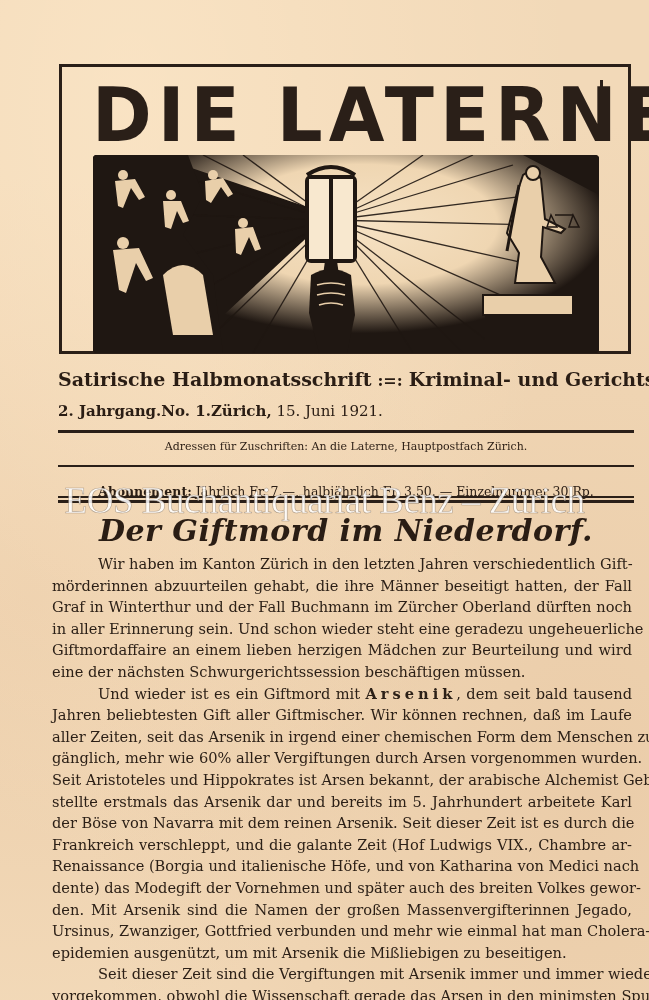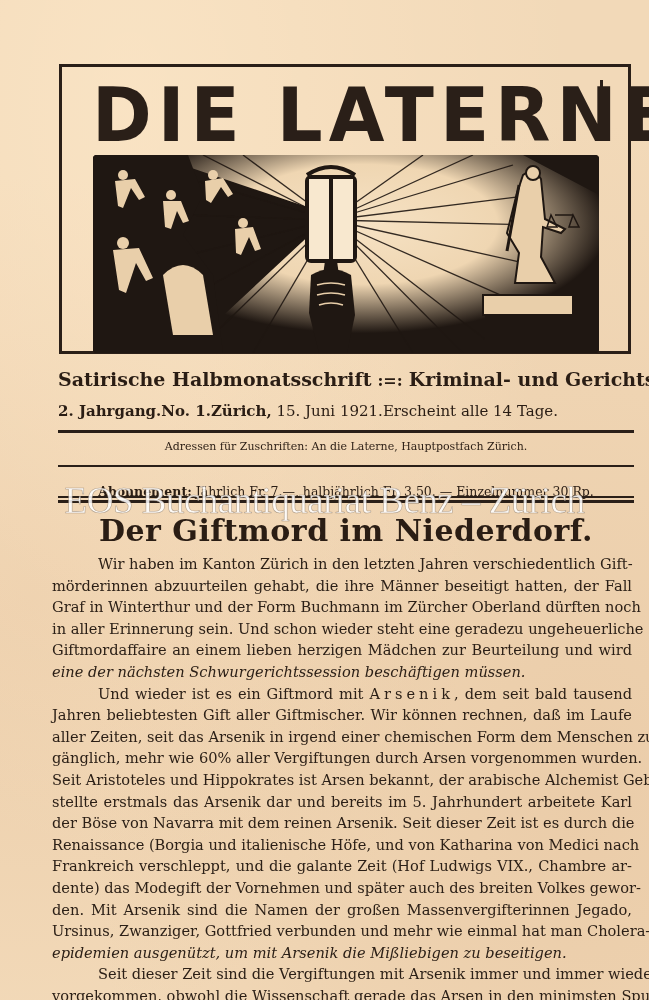--- a/index.html
+++ b/index.html
@@ -59,31 +59,31 @@
   .watermark {
     left: 0; top: 476px; width: 649px; height: 50px; text-align: center;
     font-family: Liberation Serif, serif; font-size: 37px; line-height: 50px;
     color: rgba(255,255,255,0.88); font-weight: 300; white-space: nowrap;
     -webkit-text-stroke: 0.6px rgba(120,100,80,0.55);
     letter-spacing: -0.5px;
   }
   .headline {
     left: 58px; top: 510px; width: 576px; height: 42px; text-align: center;
     font-family: "DejaVu Serif", serif; font-weight: bold; font-size: 30px;
-    line-height: 42px; color: #2a1d14; white-space: nowrap; letter-spacing: 0.5px;
+    line-height: 42px; color: #2a1d14; white-space: nowrap; letter-spacing: 0.5px; font-style: italic;
   }
   .body {
     left: 52px; top: 553px; width: 580px;
     font-family: "DejaVu Serif", serif; font-size: 14.6px; line-height: 21.6px;
     color: #2c2017; text-align: justify;
   }
   .body .line { display: block; white-space: nowrap; text-align-last: justify; text-align: justify; }
-  .body .line.last { text-align-last: left; font-style: italic; }
+  .body .line.last { text-align-last: left; }
   .body .line.indent { padding-left: 46px; }
-  .body .sp { letter-spacing: 4px; }
+  .body .sp { letter-spacing: 4px; font-weight: bold; }
 </style>
 </head>
 <body>
 
 <div class="abs masthead"></div>
 <div class="abs title">DIE LATERNE</div>
 <div class="abs title-mark"></div>
 
 <div class="abs illus">
   <svg width="506" height="198" viewBox="0 0 506 198">
@@ -168,53 +168,52 @@
   <span>Kriminal- und Gerichtszeitung.</span>
 </div>
 
 <div class="abs issue">
   <span class="b">2. Jahrgang.</span>
   <span class="b">No. 1.</span>
   <span>
     <span class="b">Zürich,</span>
     <span>15. Juni 1921.</span>
   </span>
-  <span>Erscheint alle 14 Tage.</span>
 </div>
 
 <div class="abs rule" style="top:430px;height:3px;"></div>
 <div class="abs addr">Adressen für Zuschriften: An die Laterne, Hauptpostfach Zürich.</div>
 <div class="abs rule" style="top:465px;height:2px;"></div>
 
 <div class="abs abo">
   <span class="b">Abonnement:</span>
   <span>Jährlich Fr. 7.—, halbjährlich Fr. 3.50. — Einzelnummer 30 Rp.</span>
 </div>
 
 <div class="abs rule" style="top:496px;height:2px;"></div>
 <div class="abs rule" style="top:500px;height:3px;"></div>
 
 <div class="abs headline">Der Giftmord im Niederdorf.</div>
 
 <div class="abs body" id="article-body">
     <span class="line indent">Wir haben im Kanton Zürich in den letzten Jahren verschiedentlich Gift-</span>
     <span class="line">mörderinnen abzuurteilen gehabt, die ihre Männer beseitigt hatten, der Fall</span>
-    <span class="line">Graf in Winterthur und der Form Buchmann im Zürcher Oberland dürften noch</span>
+    <span class="line">Graf in Winterthur und der Fall Buchmann im Zürcher Oberland dürften noch</span>
     <span class="line">in aller Erinnerung sein.  Und schon wieder steht eine geradezu ungeheuerliche</span>
     <span class="line">Giftmordaffaire an einem lieben herzigen Mädchen zur Beurteilung und wird</span>
     <span class="line last">eine der nächsten Schwurgerichtssession beschäftigen müssen.</span>
     <span class="line indent">Und wieder ist es ein Giftmord mit <span class="sp">Arsenik</span>, dem seit bald tausend</span>
     <span class="line">Jahren beliebtesten Gift aller Giftmischer.  Wir können rechnen, daß im Laufe</span>
     <span class="line">aller Zeiten, seit das Arsenik in irgend einer chemischen Form dem Menschen zu-</span>
     <span class="line">gänglich, mehr wie 60% aller Vergiftungen durch Arsen vorgenommen wurden.</span>
     <span class="line">Seit Aristoteles und Hippokrates ist Arsen bekannt, der arabische Alchemist Geber</span>
     <span class="line">stellte erstmals das Arsenik dar und bereits im 5. Jahrhundert arbeitete Karl</span>
     <span class="line">der Böse von Navarra mit dem reinen Arsenik.  Seit dieser Zeit ist es durch die</span>
+    <span class="line">Frankreich verschleppt, und die galante Zeit (Hof Ludwigs VIX., Chambre ar-</span>
     <span class="line">Renaissance (Borgia und italienische Höfe, und von Katharina von Medici nach</span>
-    <span class="line">Frankreich verschleppt, und die galante Zeit (Hof Ludwigs VIX., Chambre ar-</span>
     <span class="line">dente) das Modegift der Vornehmen und später auch des breiten Volkes gewor-</span>
     <span class="line">den.  Mit Arsenik sind die Namen der großen Massenvergifterinnen Jegado,</span>
     <span class="line">Ursinus, Zwanziger, Gottfried verbunden und mehr wie einmal hat man Cholera-</span>
     <span class="line last">epidemien ausgenützt, um mit Arsenik die Mißliebigen zu beseitigen.</span>
     <span class="line indent">Seit dieser Zeit sind die Vergiftungen mit Arsenik immer und immer wieder</span>
     <span class="line">vorgekommen, obwohl die Wissenschaft gerade das Arsen in den minimsten Spuren</span>
   </div>
 
 <div class="abs watermark">EOS Buchantiquariat Benz – Zürich</div>
 

